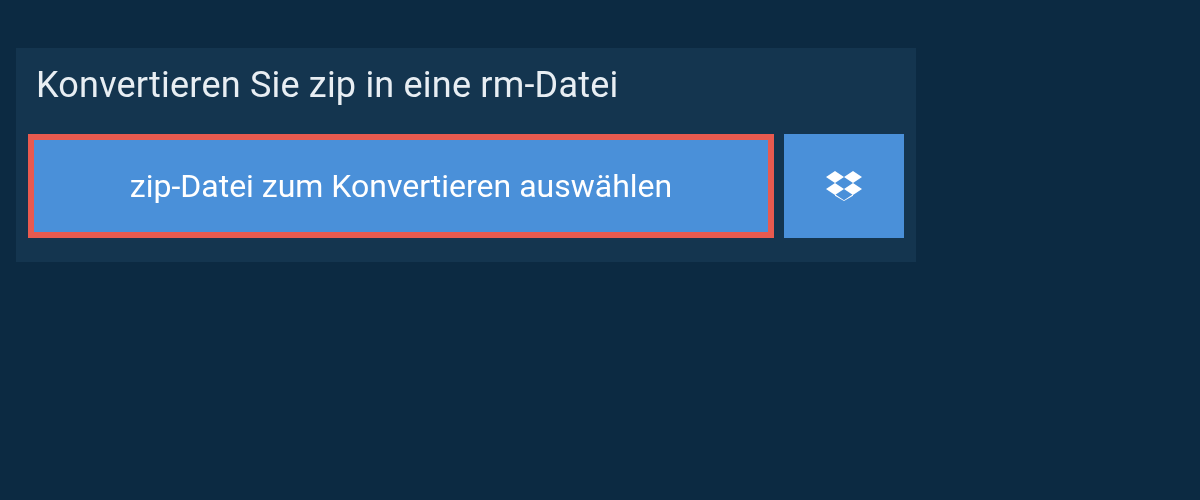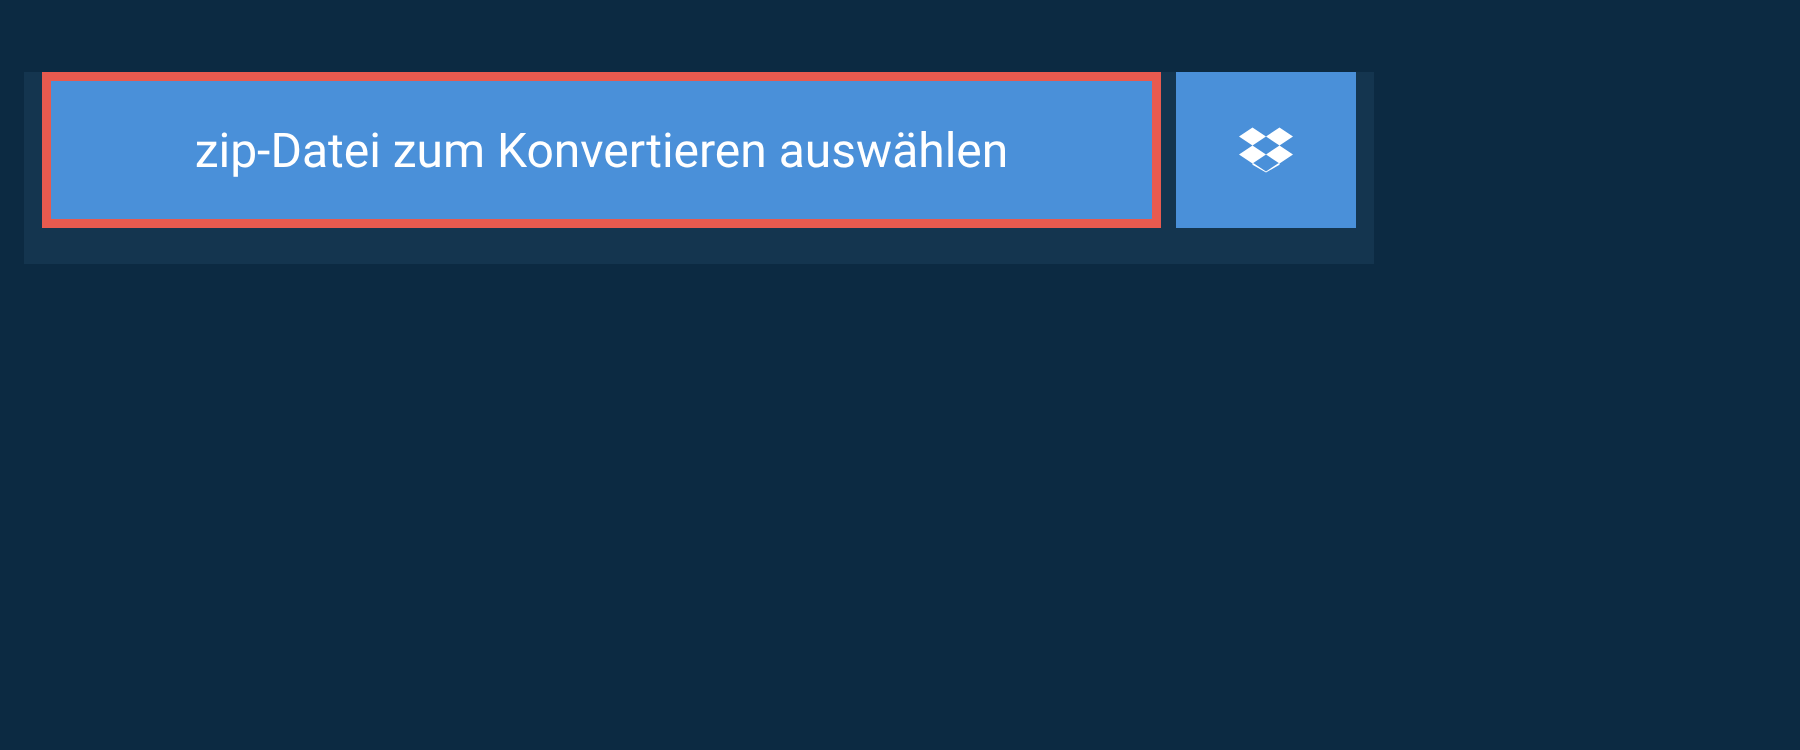--- a/index.html
+++ b/index.html
@@ -63,20 +63,23 @@
     .dropbox-icon {
       width: 36px;
       height: 36px;
       fill: #ffffff;
     }
   </style>
 </head>
 <body>
 
 <div class="panel">
+  <div class="heading-wrap">
+    <h1 class="heading">Konvertieren Sie zip in eine rm-Datei</h1>
+  </div>
   <div class="button-row">
     <div class="select-button">
       <span>zip-Datei zum Konvertieren auswählen</span>
     </div>
     <div class="dropbox-button">
       <svg class="dropbox-icon" viewBox="0 0 24 24">
         <path d="M6 2L0 6l6 4-6 4 6 4 6-4 6 4 6-4-6-4 6-4-6-4-6 4-6-4zm6 4l6 4-6 4-6-4 6-4zm-6 12.5l6 3.5 6-3.5v-1l-6 4-6-4v1z"></path>
       </svg>
     </div>
   </div>

